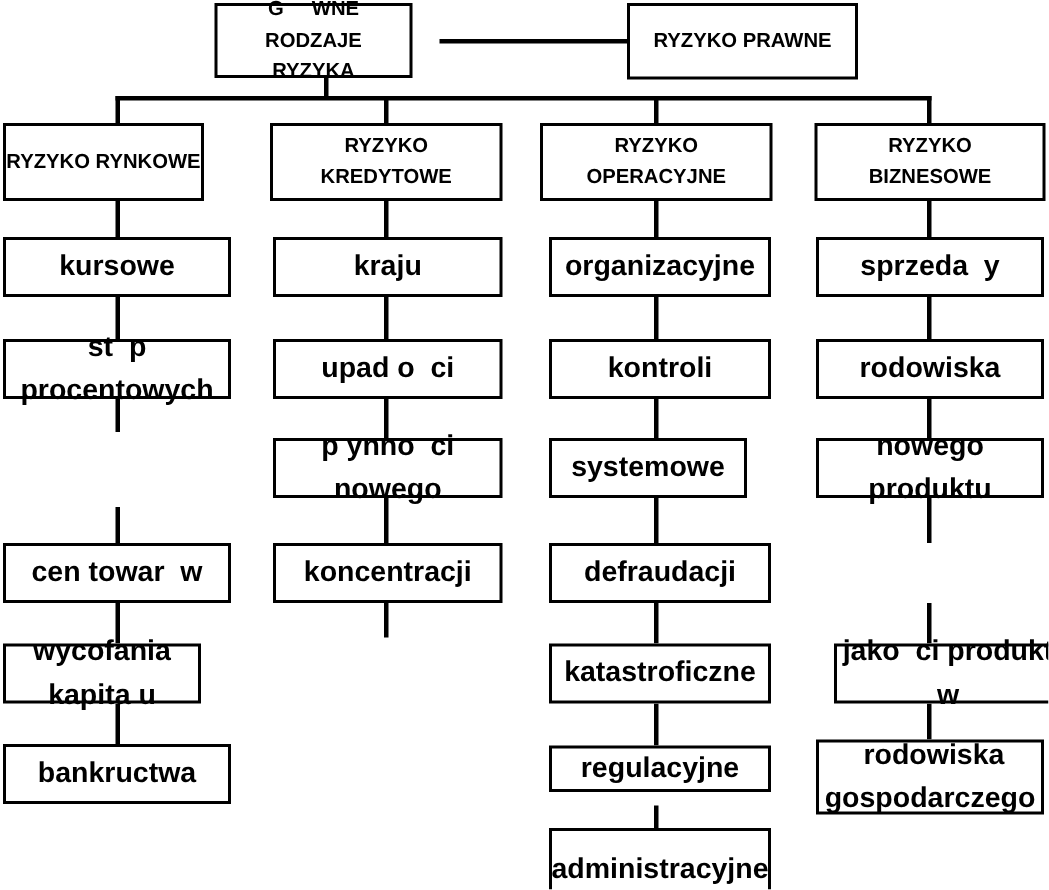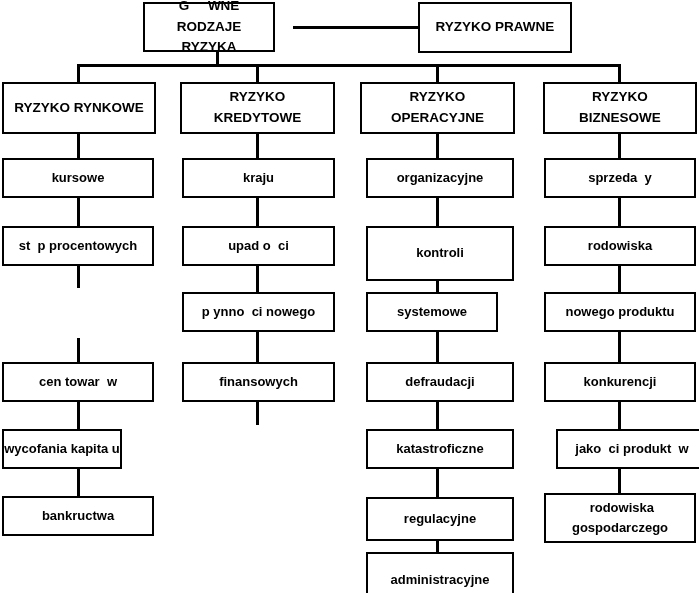--- a/index.html
+++ b/index.html
@@ -6,21 +6,21 @@
   .canvas{
     position:relative;width:699px;height:593px;background:#ffffff;
     font-family:"Liberation Sans","DejaVu Sans",sans-serif;
     font-weight:bold;color:#000;overflow:hidden;
   }
   .box{
     position:absolute;box-sizing:border-box;
     border:2px solid #000;background:#fff;
     display:flex;align-items:center;justify-content:center;
     text-align:center;white-space:pre-wrap;line-height:1.55;
-    font-size:13px;
+    font-size:19px;
   }
   .box.lvl0, .box.lvl1{font-size:13.5px;}
   .line{position:absolute;background:#000;}
 </style>
 </head>
 <body>
 
 <div class="canvas">
 
   <div class="line" style="left:293px;top:26px;width:125px;height:3px"></div>
@@ -56,48 +56,47 @@
   <div class="line" style="left:618px;top:198px;width:3px;height:28px"></div>
   <div class="line" style="left:618px;top:266px;width:3px;height:26px"></div>
   <div class="line" style="left:618px;top:332px;width:3px;height:30px"></div>
   <div class="line" style="left:618px;top:402px;width:3px;height:27px"></div>
   <div class="line" style="left:618px;top:469px;width:3px;height:24px"></div>
 
   <div class="box lvl0" style="left:143px;top:2px;width:132px;height:50px">G     WNE RODZAJE
 RYZYKA</div>
   <div class="box lvl0" style="left:418px;top:2px;width:154px;height:51px">RYZYKO PRAWNE</div>
 
-  <div class="box lvl1" style="left:2px;top:82px;width:154px;height:52px">RYZYKO RYNKOWE</div>
+  <div class="box lvl1" style="left:2px;top:82px;width:134px;height:52px">RYZYKO RYNKOWE</div>
   <div class="box lvl1" style="left:180px;top:82px;width:155px;height:52px">RYZYKO
 KREDYTOWE</div>
   <div class="box lvl1" style="left:360px;top:82px;width:155px;height:52px">RYZYKO
 OPERACYJNE</div>
   <div class="box lvl1" style="left:543px;top:82px;width:154px;height:52px">RYZYKO
 BIZNESOWE</div>
 
   <div class="box" style="left:2px;top:158px;width:152px;height:40px">kursowe</div>
   <div class="box" style="left:2px;top:226px;width:152px;height:40px">st  p procentowych</div>
   <div class="box" style="left:2px;top:362px;width:152px;height:40px">cen towar  w</div>
-  <div class="box" style="left:2px;top:429px;width:120px;height:40px">wycofania kapita u</div>
+  <div class="box" style="left:2px;top:429px;width:132px;height:40px">wycofania kapita u</div>
   <div class="box" style="left:182px;top:158px;width:153px;height:40px">kraju</div>
 
   <div class="box" style="left:2px;top:496px;width:152px;height:40px">bankructwa</div>
   <div class="box" style="left:182px;top:226px;width:153px;height:40px">upad o  ci</div>
   <div class="box" style="left:182px;top:292px;width:153px;height:40px">p ynno  ci nowego</div>
-  <div class="box" style="left:182px;top:362px;width:153px;height:40px">finansowych</div>
+  <div class="box" style="left:182px;top:362px;width:153px;height:40px">koncentracji</div>
 
   <div class="box" style="left:366px;top:158px;width:148px;height:40px">organizacyjne</div>
-  <div class="box" style="left:366px;top:226px;width:148px;height:55px">kontroli</div>
+  <div class="box" style="left:366px;top:226px;width:148px;height:40px">kontroli</div>
   <div class="box" style="left:366px;top:292px;width:132px;height:40px">systemowe</div>
   <div class="box" style="left:366px;top:362px;width:148px;height:40px">defraudacji</div>
   <div class="box" style="left:366px;top:429px;width:148px;height:40px">katastroficzne</div>
-  <div class="box" style="left:366px;top:497px;width:148px;height:44px">regulacyjne</div>
+  <div class="box" style="left:366px;top:497px;width:148px;height:31px">regulacyjne</div>
   <div class="box" style="left:366px;top:552px;width:148px;height:56px">administracyjne</div>
 
   <div class="box" style="left:544px;top:158px;width:152px;height:40px">sprzeda  y</div>
   <div class="box" style="left:544px;top:226px;width:152px;height:40px">rodowiska</div>
   <div class="box" style="left:544px;top:292px;width:152px;height:40px">nowego produktu</div>
-  <div class="box" style="left:544px;top:362px;width:152px;height:40px">konkurencji</div>
   <div class="box" style="left:556px;top:429px;width:152px;height:40px">jako  ci produkt  w</div>
   <div class="box" style="left:544px;top:493px;width:152px;height:50px"> rodowiska
 gospodarczego</div>
 
 </div>
 
 </body></html>

